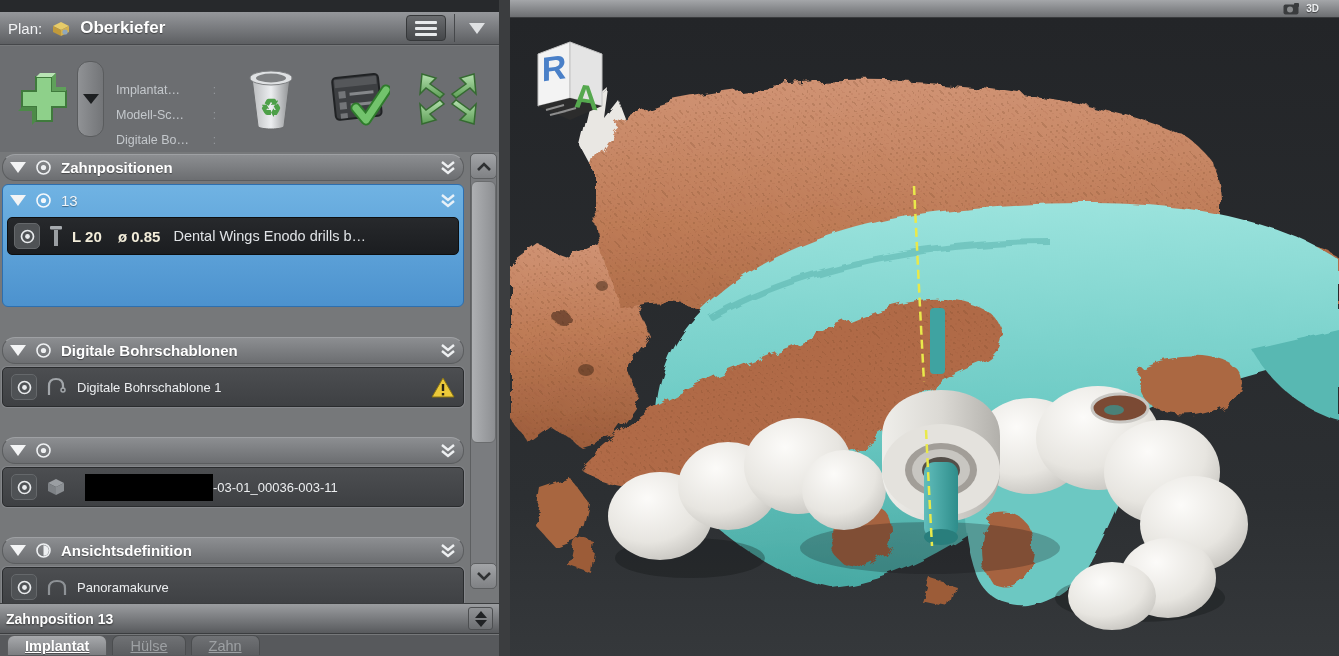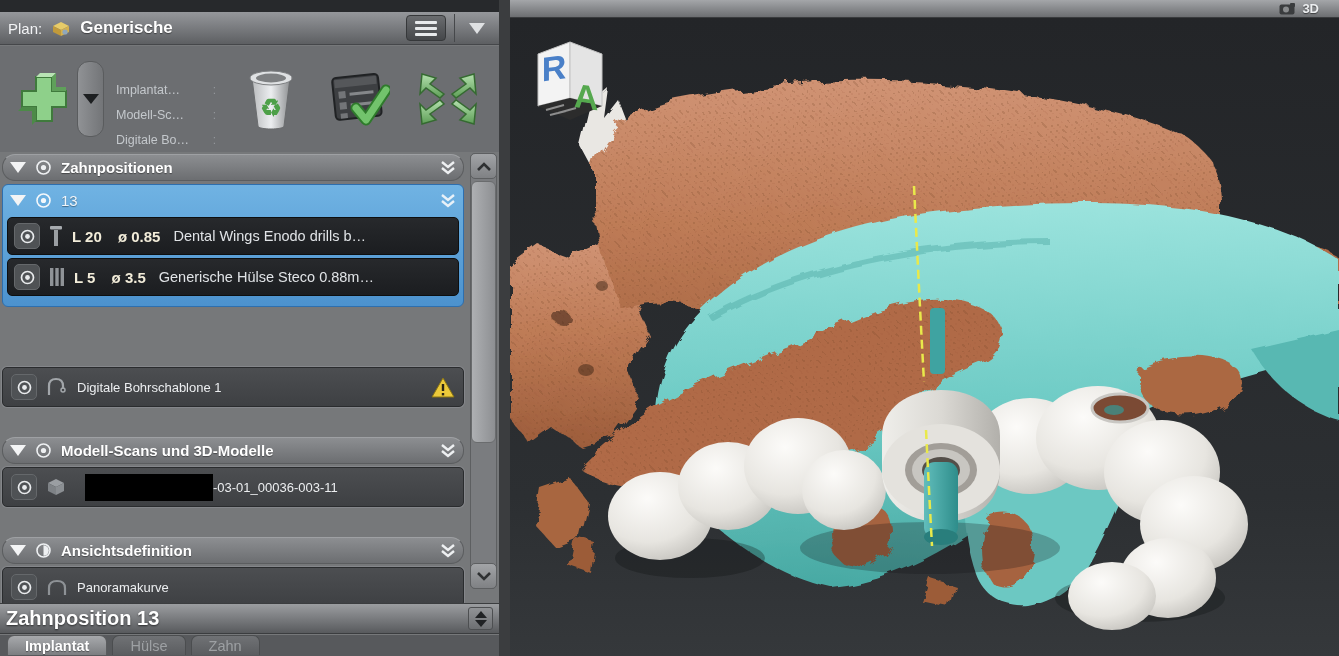--- a/index.html
+++ b/index.html
@@ -80,60 +80,60 @@
   .sbtn { position:absolute; left:2px; width:27px; height:26px; border-radius:5px;
           background:linear-gradient(#a2a4a7,#7f8184); border:1px solid #5d5f61;
           display:flex; align-items:center; justify-content:center; cursor:pointer; }
   .sthumb { position:absolute; left:3px; width:25px; top:28px; height:262px; border-radius:6px;
             background:linear-gradient(90deg,#aeb0b3,#8d8f92); border:1px solid #6a6c6e; cursor:grab; }
 
   
   .selector { position:absolute; top:591px; left:0; width:499px; height:31px;
               background:linear-gradient(#9b9da0,#585a5d); border-top:1px solid #3b3d3f;
               border-bottom:1px solid #3b3d3f; display:flex; align-items:center; padding:0 6px; }
-  .selector .sel-label { color:#fff; font-weight:bold; font-size:20px; text-shadow:0 1px 2px rgba(0,0,0,.6); }
+  .selector .sel-label { color:#fff; font-weight:bold; font-size:14px; text-shadow:0 1px 2px rgba(0,0,0,.6); }
   .spinner { margin-left:auto; width:25px; height:23px; border-radius:3px;
              background:linear-gradient(#919396,#6d6f72); border:1px solid #4d4f51;
              display:flex; flex-direction:column; align-items:center; justify-content:center; gap:2px; cursor:pointer; }
   .spinner .up { width:0;height:0;border-left:6px solid transparent;border-right:6px solid transparent;border-bottom:7px solid #202224; }
   .spinner .dn { width:0;height:0;border-left:6px solid transparent;border-right:6px solid transparent;border-top:7px solid #202224; }
 
   .tabsbar { position:absolute; top:623px; left:0; width:499px; height:33px; background:#57595c;
              display:flex; align-items:flex-start; padding-left:7px; gap:5px; }
   .tab { height:20px; border-radius:7px 7px 0 0; padding:0 17px; display:flex; align-items:center;
-         font-size:14.5px; cursor:pointer; }
+         font-size:14.5px; cursor:pointer;text-decoration:underline; }
   .tab.active { background:linear-gradient(#a7a9ac,#7c7e81); border:1px solid #5a5c5e; border-bottom:none;
                 color:#fff; font-weight:bold; text-shadow:0 1px 1px rgba(0,0,0,.4); }
   .tab.inactive { background:linear-gradient(#707275,#5b5d60); border:1px solid #4b4d4f; border-bottom:none;
                   color:#9da0a3; }
 
   
   .viewport { position:absolute; left:510px; top:0; width:829px; height:656px; background:#27292c; }
   .vp-header { position:absolute; top:0; left:0; width:829px; height:18px;
                background:linear-gradient(#a4a6a9,#6c6e71); border-bottom:1px solid #393b3d;
                display:flex; align-items:center; justify-content:flex-end; padding-right:20px; gap:5px; }
-  .vp-label { font-size:13px; font-weight:bold; color:#eceef0; text-shadow:0 1px 1px rgba(0,0,0,.5); }
+  .vp-label { font-size:10px; font-weight:bold; color:#eceef0; text-shadow:0 1px 1px rgba(0,0,0,.5); }
   .scene { position:absolute; top:18px; left:0; }
 </style>
 </head>
 <body>
 
 <div class="app">
 
   <div class="panel">
 
     <div class="titlebar">
       <span class="plan-label">Plan:</span>
       <svg width="22" height="18" viewBox="0 0 22 18">
         <polygon points="3,7 11,3 19,7 11,11" fill="#e7cb68"></polygon>
         <polygon points="3,7 11,11 11,17 3,13" fill="#c19a3b"></polygon>
         <polygon points="19,7 11,11 11,17 19,13" fill="#d4b04e"></polygon>
         <circle cx="15" cy="13" r="2.6" fill="#8fa7bc"></circle>
       </svg>
-      <span class="plan-name">Generische</span>
+      <span class="plan-name">Oberkiefer</span>
       <div class="menu-btn">
           <i></i>
           <i></i>
           <i></i>
         </div>
       <div class="title-sep"></div>
       <div class="caret-btn">
           <span></span>
         </div>
     </div>
@@ -249,40 +249,34 @@
             <rect x="1" y="1" width="12" height="3.5" rx="1" fill="#a7abaf"></rect>
             <rect x="5" y="5" width="4" height="16" fill="#9a9ea2"></rect>
           </svg>
           <span class="itm-strong">
             <span>L 20</span>
             <span class="dia">ø 0.85</span>
           </span>
           <span class="itm-desc">Dental Wings Enodo drills b…</span>
         </div>
 
-        <div class="gitem">
-          <span class="radio-chip">
-            <svg width="17" height="17" viewBox="0 0 17 17">
-              <circle cx="8.5" cy="8.5" r="6" fill="none" stroke="#e9ebed" stroke-width="1.7"></circle>
-              <circle cx="8.5" cy="8.5" r="2.4" fill="#e9ebed"></circle>
-            </svg>
-          </span>
-          <svg class="itm-icon" width="16" height="22" viewBox="0 0 16 22">
-            <rect x="1" y="2" width="3.4" height="18" fill="#8f9397"></rect>
-            <rect x="6.3" y="2" width="3.4" height="18" fill="#8f9397"></rect>
-            <rect x="11.6" y="2" width="3.4" height="18" fill="#8f9397"></rect>
-          </svg>
-          <span class="itm-strong">
-            <span>L 5</span>
-            <span class="dia">ø 3.5</span>
-          </span>
-          <span class="itm-desc">Generische Hülse Steco 0.88m…</span>
-        </div>
-      </div>
-
+      </div>
+
+      <div class="sec-header" style="top:185px">
+        <span class="tri"></span>
+        <svg width="17" height="17" viewBox="0 0 17 17">
+          <circle cx="8.5" cy="8.5" r="6.5" fill="none" stroke="#eef0f2" stroke-width="1.6"></circle>
+          <circle cx="8.5" cy="8.5" r="2.6" fill="#eef0f2"></circle>
+        </svg>
+        <span class="hdr-title">Digitale Bohrschablonen</span>
+        <svg class="push" width="16" height="15" viewBox="0 0 16 15">
+          <path d="M2,2 L8,7 L14,2" fill="none" stroke="#eef0f2" stroke-width="2.4"></path>
+          <path d="M2,8 L8,13 L14,8" fill="none" stroke="#eef0f2" stroke-width="2.4"></path>
+        </svg>
+      </div>
 
       <div class="item" style="top:215px">
         <span class="radio-chip">
           <svg width="17" height="17" viewBox="0 0 17 17">
             <circle cx="8.5" cy="8.5" r="6" fill="none" stroke="#e9ebed" stroke-width="1.7"></circle>
             <circle cx="8.5" cy="8.5" r="2.4" fill="#e9ebed"></circle>
           </svg>
         </span>
         <svg class="itm-icon" width="22" height="20" viewBox="0 0 22 20">
           <path d="M3,18 L3,9 Q3,2 10,2 Q17,2 17,9 L17,12" fill="none" stroke="#a2a6aa" stroke-width="2.2"></path>
@@ -295,21 +289,20 @@
           <rect x="10.8" y="16" width="2.4" height="2.4" fill="#2a2414"></rect>
         </svg>
       </div>
 
       <div class="sec-header" style="top:285px">
         <span class="tri"></span>
         <svg width="17" height="17" viewBox="0 0 17 17">
           <circle cx="8.5" cy="8.5" r="6.5" fill="none" stroke="#eef0f2" stroke-width="1.6"></circle>
           <circle cx="8.5" cy="8.5" r="2.6" fill="#eef0f2"></circle>
         </svg>
-        <span class="hdr-title">Modell-Scans und 3D-Modelle</span>
         <svg class="push" width="16" height="15" viewBox="0 0 16 15">
           <path d="M2,2 L8,7 L14,2" fill="none" stroke="#eef0f2" stroke-width="2.4"></path>
           <path d="M2,8 L8,13 L14,8" fill="none" stroke="#eef0f2" stroke-width="2.4"></path>
         </svg>
       </div>
 
       <div class="item" style="top:315px">
         <span class="radio-chip">
           <svg width="17" height="17" viewBox="0 0 17 17">
             <circle cx="8.5" cy="8.5" r="6" fill="none" stroke="#e9ebed" stroke-width="1.7"></circle>

